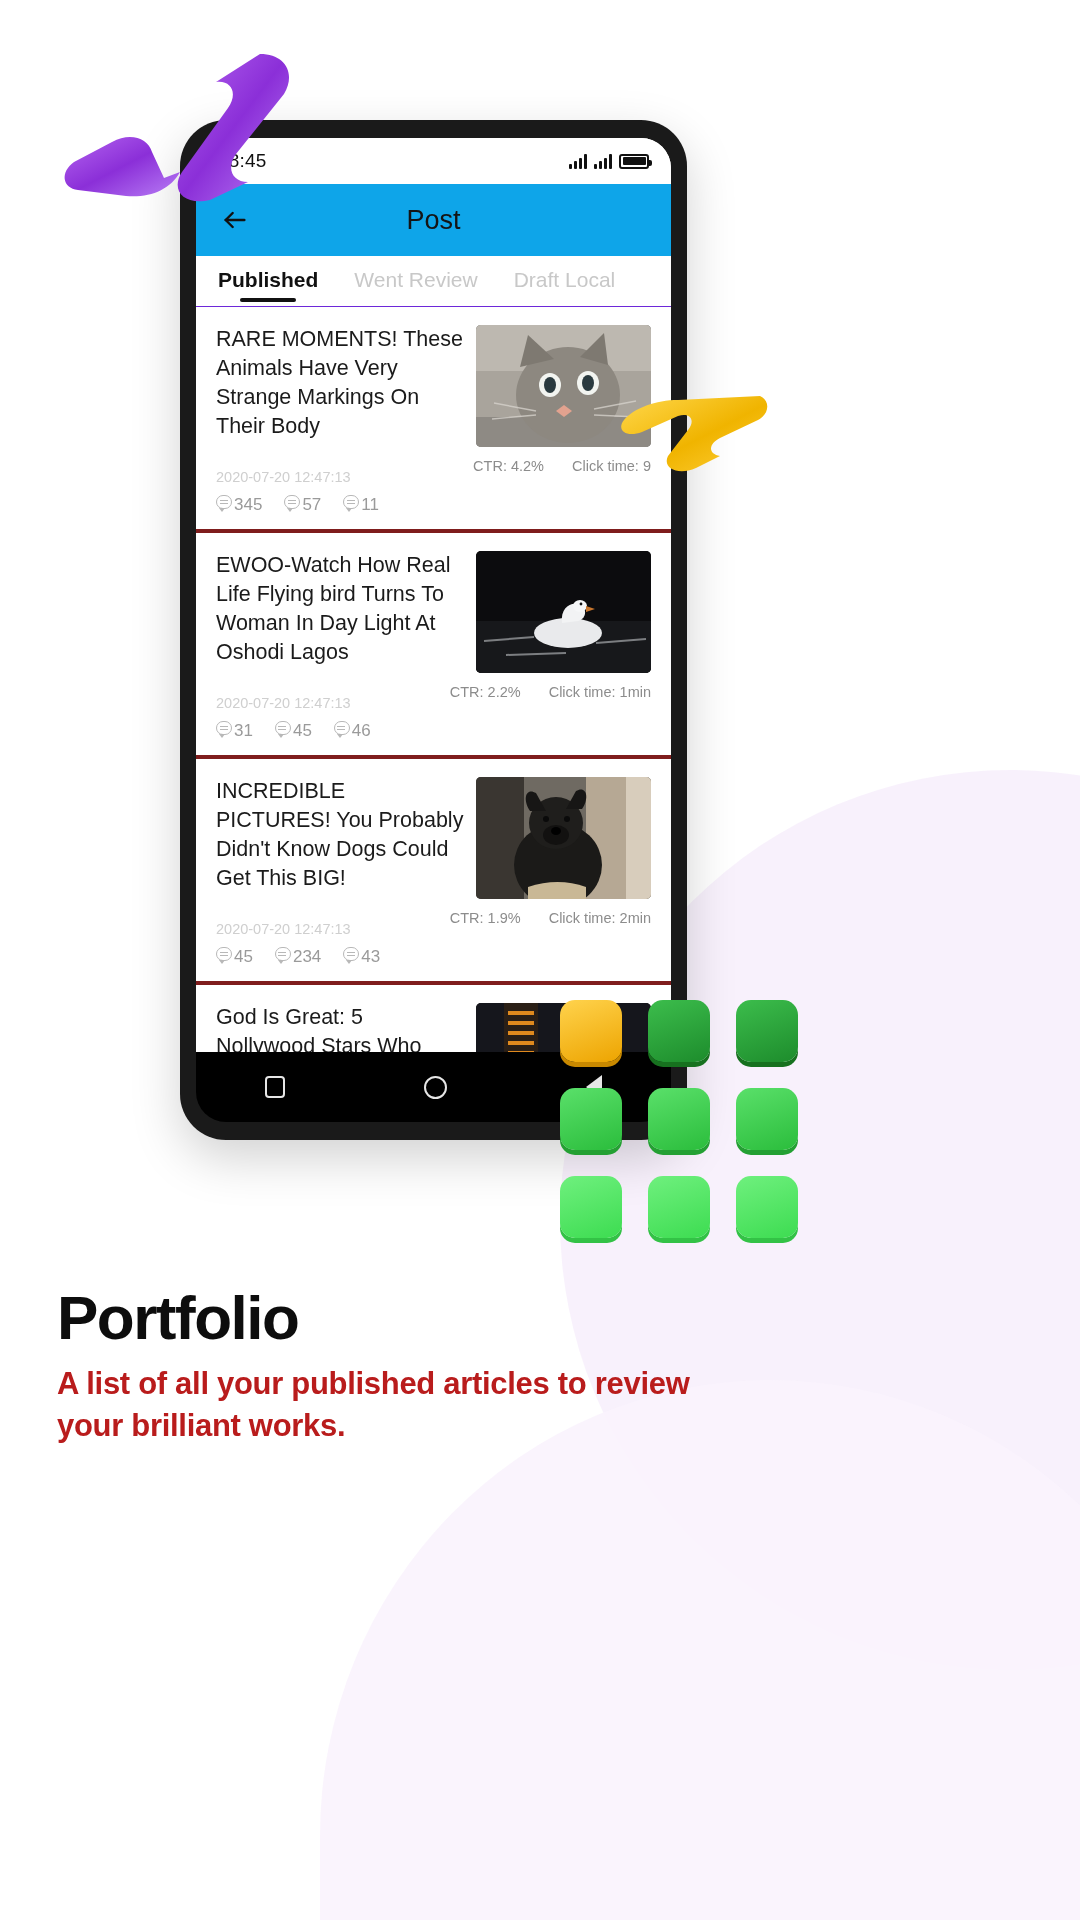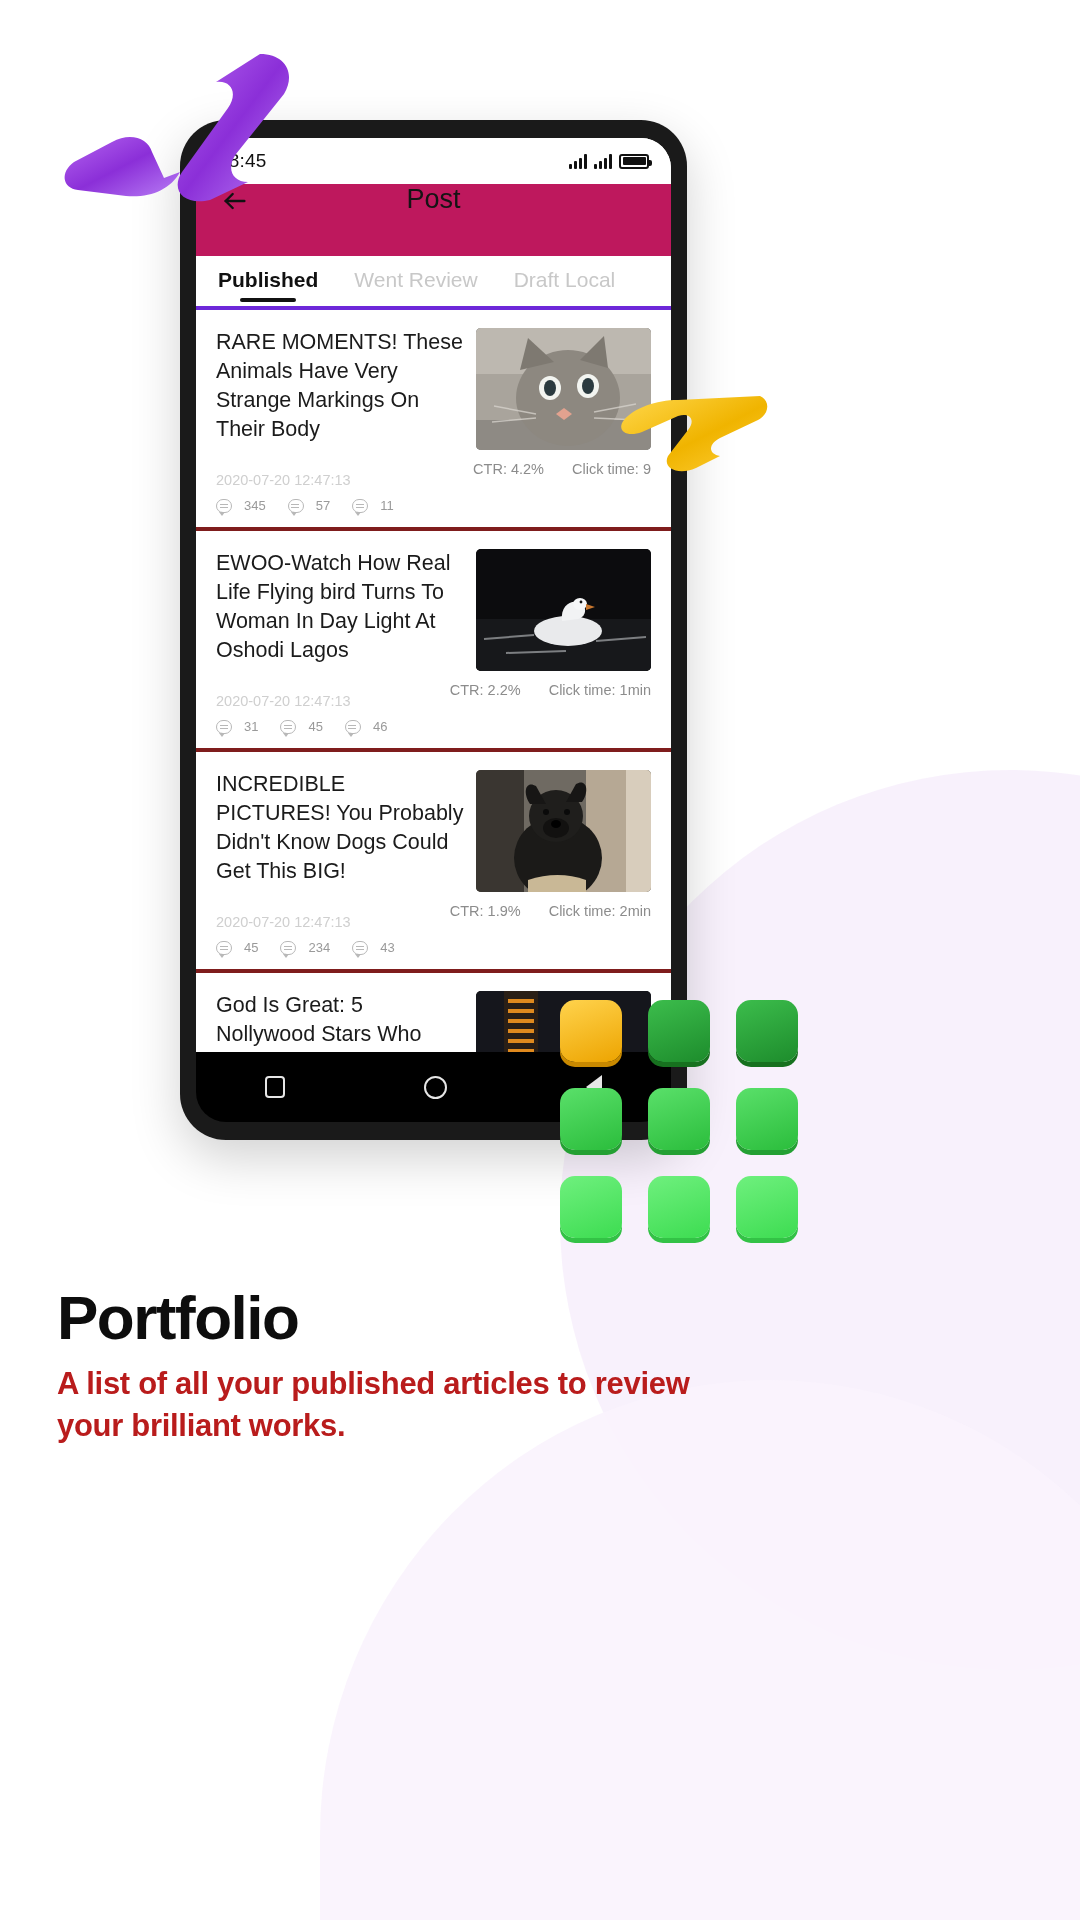--- a/index.html
+++ b/index.html
@@ -63,33 +63,33 @@
     position: relative; display: flex; align-items: center; padding: 1.5px;
   }
   .batt::after {
     content:""; position: absolute; right: -5px; top: 4px;
     width: 3px; height: 6px; background: #111; border-radius: 0 2px 2px 0;
   }
   .batt i { display:block; width: 100%; height: 100%; background: #111; border-radius: 1px; }
 
   
   .appbar {
-    height: 72px; display: flex; position: relative;
-    padding: 0 22px; background: #be185d;
+    height: 72px; display: flex; align-items: center; position: relative;
+    padding: 0 22px; background: #0ea5e9;
   }
   .back-arrow { width: 34px; height: 34px; display:flex; align-items:center; justify-content:center; cursor: pointer; }
   .appbar-title {
     position: absolute; left: 0; right: 0; text-align: center;
     font-size: 27px; color: #141414; font-weight: 400; pointer-events: none;
   }
 
   
   .tabs {
     display: flex; align-items: flex-start; padding: 12px 22px 0 22px;
-    background: #fff; border-bottom: 4px solid #6d28d9;
+    background: #fff; border-bottom: 1px solid #6d28d9;
   }
   .tab {
     font-size: 21px; color: #c8c8c8; margin-right: 36px;
     padding-bottom: 14px; position: relative; cursor: pointer; white-space: nowrap;
   }
   .tab.active { color: #111; font-weight: 700; }
   .tab.active::after {
     content:""; position:absolute; left: 22px; right: 22px; bottom: 4px;
     height: 4px; background: #111; border-radius: 2px;
   }
@@ -99,21 +99,21 @@
   .row {
     background: #fff; display: flex; padding: 18px 20px 14px 20px;
     border-bottom: 4px solid #7f1d1d; position: relative;
   }
   .row-left { flex: 1; min-width: 0; padding-right: 12px; display:flex; flex-direction: column; }
   .row-title {
     font-size: 21.5px; line-height: 29px; color: #1b1b1b; font-weight: 400;
   }
   .row-date { font-size: 14.5px; color: #cfcfcf; margin-top: 28px; }
   .row-stats { display: flex; align-items: center; gap: 22px; margin-top: 10px; }
-  .stat { display: flex; align-items: flex-end; gap: 12px; font-size: 13px; color: #9a9a9a; }
+  .stat { display: flex; align-items: flex-start; gap: 2px; font-size: 17px; color: #9a9a9a; }
   .bubble {
     width: 16px; height: 14px; border: 1.6px solid #b8b8b8; border-radius: 7px;
     position: relative; display: flex; align-items: center; justify-content: center;
   }
   .bubble::before {
     content:""; position:absolute; left: 2.5px; top: 4px; width: 8px; height: 1.4px;
     background: #b8b8b8; box-shadow: 0 3px 0 #b8b8b8;
   }
   .bubble::after {
     content:""; position:absolute; left: 2px; bottom: -4px;

